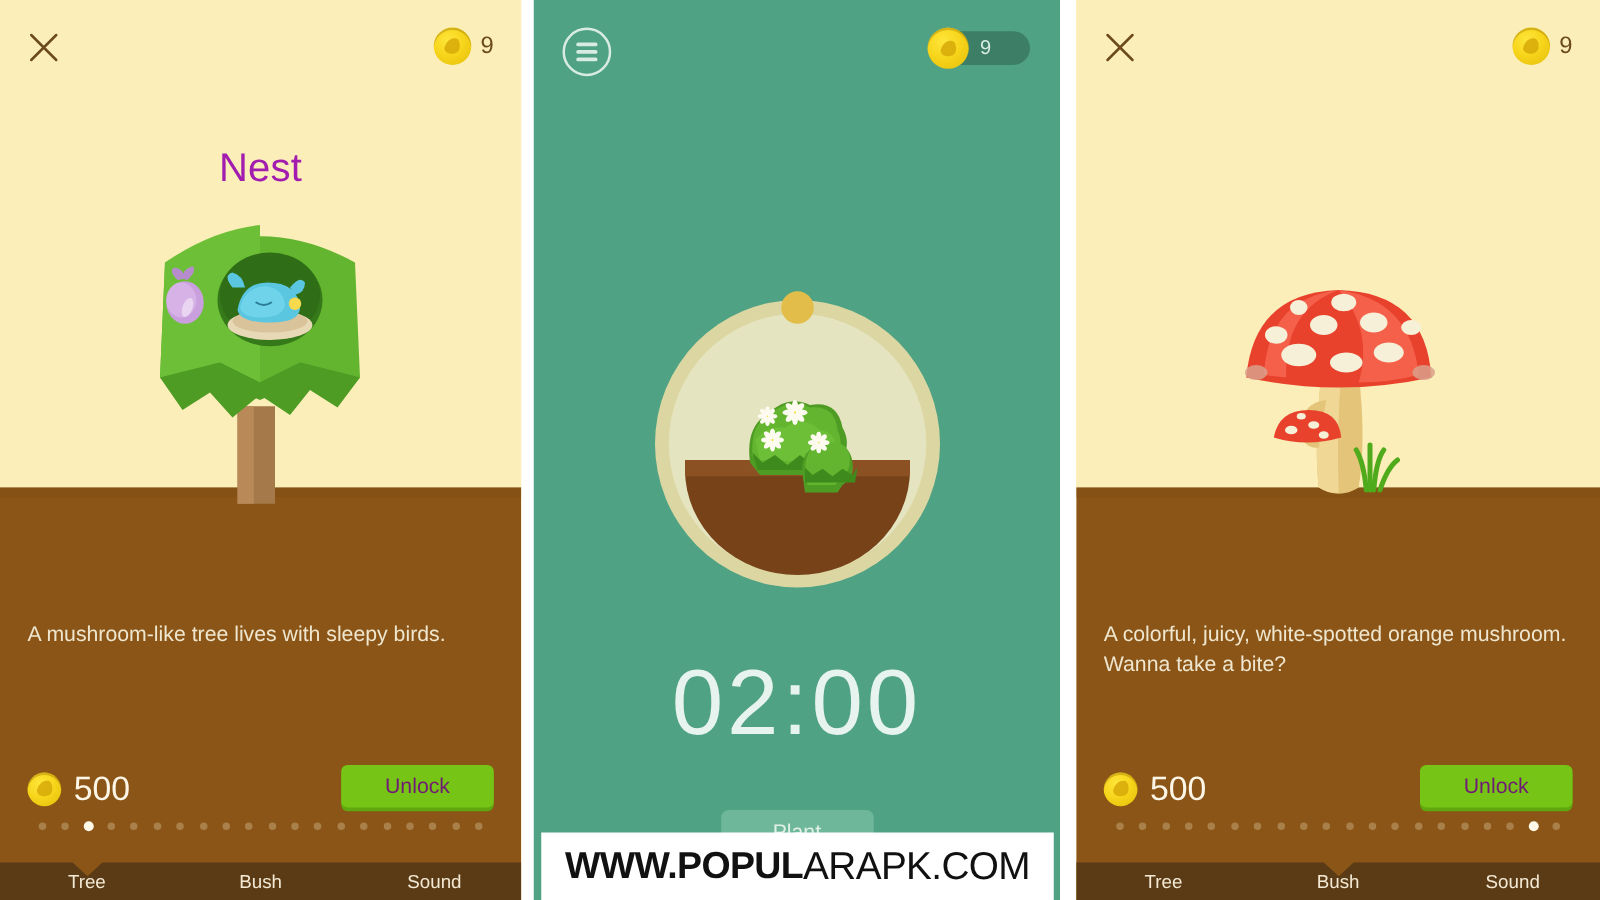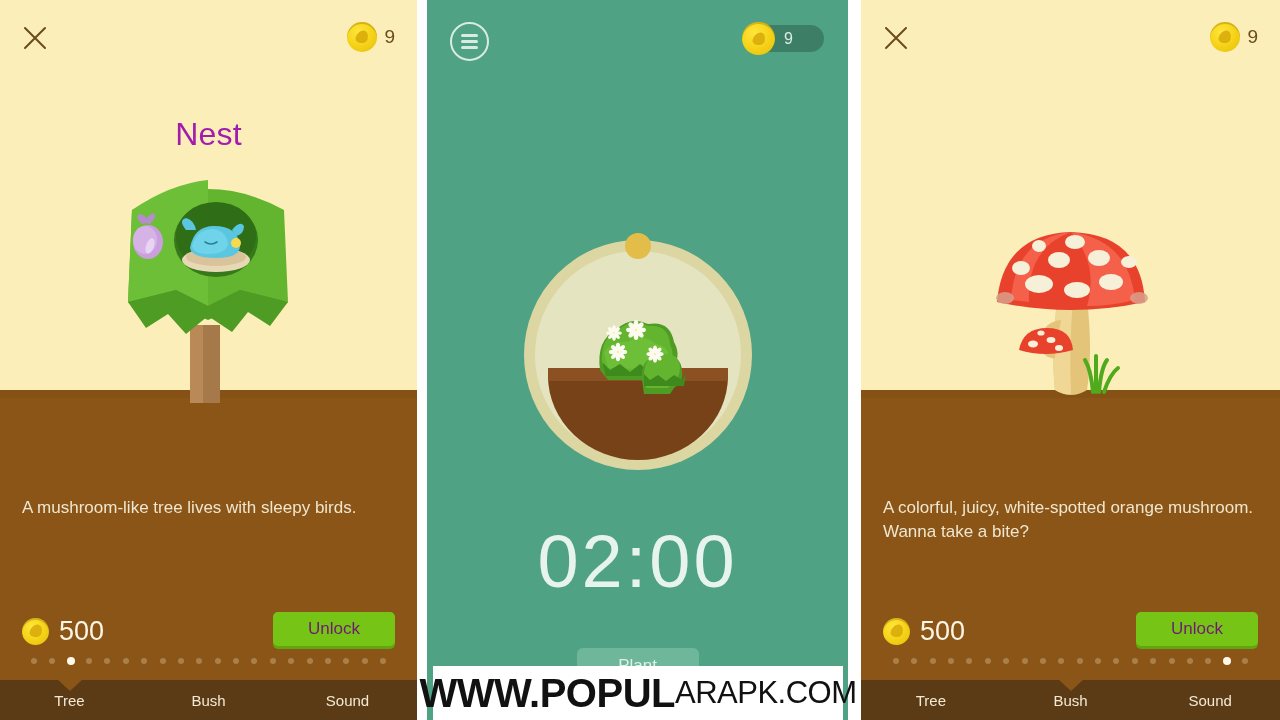--- a/index.html
+++ b/index.html
@@ -37,21 +37,21 @@
   .price{display:flex;align-items:center;gap:10px;}
   .price .coin{width:27px;height:27px;}
   .price-val{font-size:27px;color:#fdf6e6;}
   .unlock-btn{width:122px;height:34px;border-radius:5px;background:#76c516;box-shadow:0 3px 0 #5fa60f;
         display:flex;align-items:center;justify-content:center;color:#701a75;font-size:17px;cursor:pointer;}
 
   .dots{position:absolute;left:0;right:0;top:657px;display:flex;align-items:center;justify-content:center;gap:0;}
   .dot{width:6px;height:6px;border-radius:50%;background:#c4a477;opacity:.55;margin:0 6.2px;}
   .dot.on{background:#fff9ea;opacity:1;width:8px;height:8px;margin:0 5.2px;}
 
-  .tabbar{position:absolute;left:0;right:0;bottom:0;height:40px;background:#5a3b16;display:flex;}
+  .tabbar{position:absolute;left:0;right:0;bottom:0;height:30px;background:#5a3b16;display:flex;}
   .tab{flex:1;display:flex;align-items:center;justify-content:center;color:#f3e9d4;font-size:15px;cursor:pointer;}
   .tab-arrow{position:absolute;top:-1px;width:0;height:0;border-left:13px solid transparent;border-right:13px solid transparent;border-top:12px solid #8a5516;}
 
   
   .hamburger{position:absolute;left:23px;top:22px;width:35px;height:35px;border-radius:50%;border:2px solid #d9ece3;
         display:flex;flex-direction:column;align-items:center;justify-content:center;gap:3px;cursor:pointer;}
   .hamburger i{display:block;width:17px;height:3px;border-radius:2px;background:#d9ece3;}
 
   .coin-pill{position:absolute;right:24px;top:25px;height:27px;min-width:76px;border-radius:14px;background:#3d7f66;
         display:flex;align-items:center;}
@@ -67,21 +67,21 @@
   .pot-soil{position:absolute;left:24px;right:24px;top:128px;height:92px;border-radius:0 0 92px 92px / 0 0 86px 86px;background:#774218;overflow:hidden;}
   .pot-soil-top{position:absolute;left:0;right:0;top:0;height:13px;background:#8c5122;}
 
   .timer{position:absolute;left:0;right:0;top:525px;text-align:center;color:#e7f3ee;font-size:74px;font-weight:300;letter-spacing:3px;line-height:1;}
 
   .plant-btn{position:absolute;left:50%;top:648px;transform:translateX(-50%);width:122px;height:36px;border-radius:6px;
         background:#6fb79a;display:flex;align-items:center;justify-content:center;color:#dff0e8;font-size:17px;cursor:pointer;}
 
   .watermark{position:absolute;left:433px;top:666px;width:410px;height:54px;background:#ffffff;
         display:flex;align-items:center;justify-content:center;}
-  .watermark .wm-b{font-weight:bold;color:#111;font-size:40px;letter-spacing:-.5px;}
+  .watermark .wm-b{font-weight:bold;color:#111;font-size:30px;letter-spacing:-.5px;}
   .watermark .wm-n{font-weight:400;color:#111;font-size:31px;letter-spacing:-.5px;}
 </style>
 </head>
 <body>
 
 <div class="stage">
 
   <div class="panel p1">
     <div class="sky"></div>
     <div class="ground"></div>

